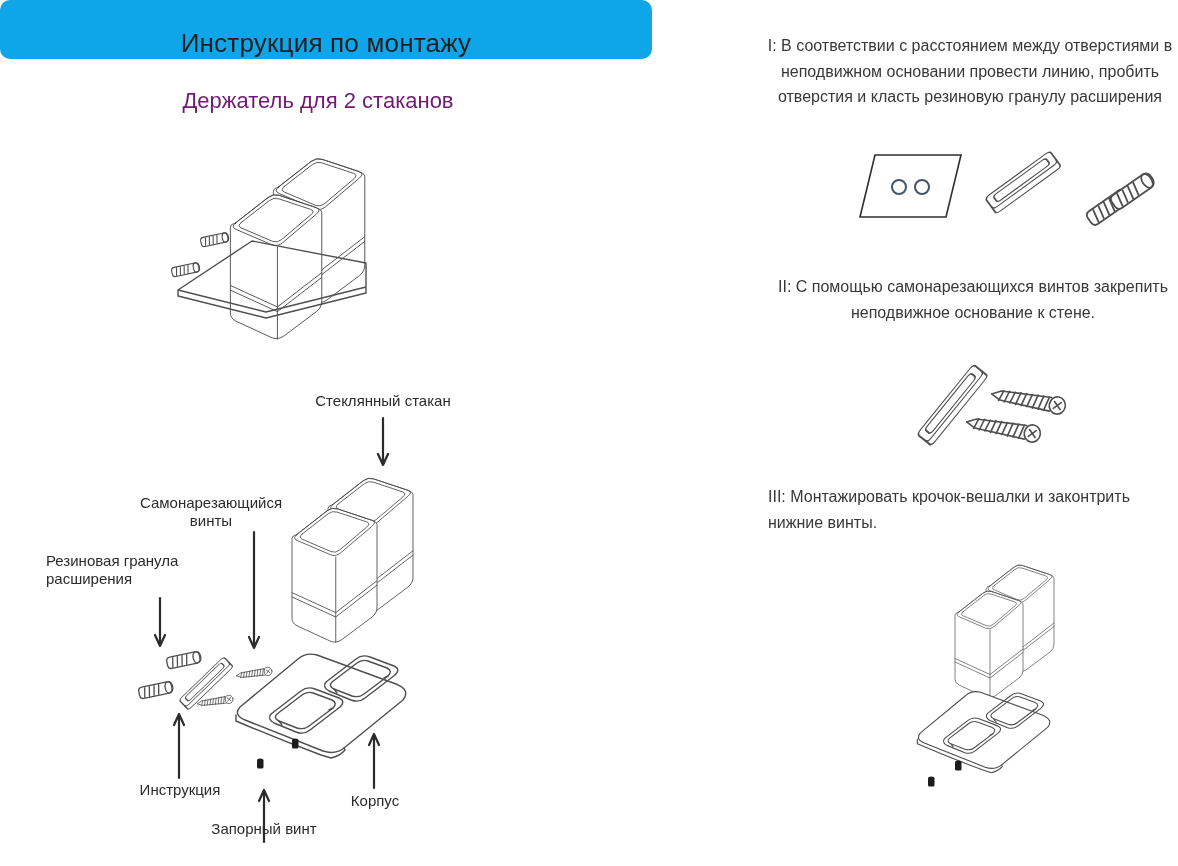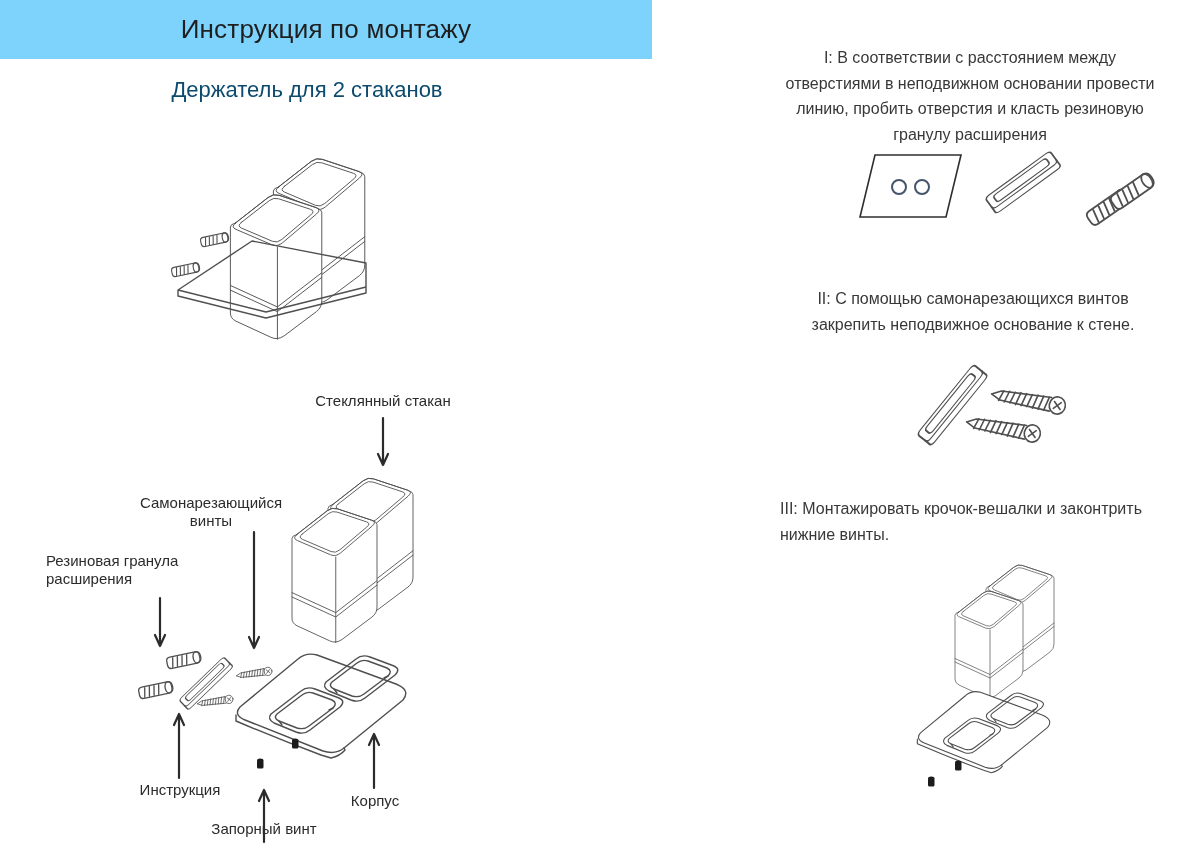--- a/index.html
+++ b/index.html
@@ -3,29 +3,29 @@
 <meta charset="utf-8">
 <style>
   html,body{margin:0;padding:0}
   body{
     width:1178px;height:866px;position:relative;overflow:hidden;
     background:#ffffff;color:#333;
     font-family:"Liberation Sans","DejaVu Sans",sans-serif;
   }
   .banner{
     position:absolute;left:0;top:0;width:652px;height:59px;
-    background:#7dd3fc;display:flex;align-items:center;justify-content:center;
+    background:#0ea5e9;display:flex;align-items:flex-end;justify-content:center;border-radius:10px;
   }
   .banner h1{margin:0;font-size:26px;font-weight:400;color:#1f1f1f;letter-spacing:.2px}
   .subtitle{
-    position:absolute;left:0;top:76px;width:612px;margin:1px;
-    text-align:center;font-size:22px;font-weight:400;color:#0c4a6e;
+    position:absolute;left:0;top:76px;width:612px;margin:12px;
+    text-align:center;font-size:22px;font-weight:400;color:#701a75;
   }
   .step{position:absolute;font-size:16px;line-height:1.6;color:#383838}
-  .step p{margin:12px}
+  .step p{margin:0}
   .step-1{left:764px;top:33px;width:412px;text-align:center}
   .step-2{left:768px;top:274px;width:410px;text-align:center}
   .step-3{left:768px;top:484px;width:410px;text-align:left}
   .lbl{position:absolute;font-size:15px;line-height:1.22;color:#2b2b2b}
   .lbl.center{text-align:center}
   .lbl-glass{left:300px;top:392px;width:166px}
   .lbl-selftap{left:136px;top:494px;width:150px}
   .lbl-granule{left:46px;top:552px;width:168px}
   .lbl-base{left:119px;top:781px;width:122px}
   .lbl-lock{left:182px;top:820px;width:164px}

